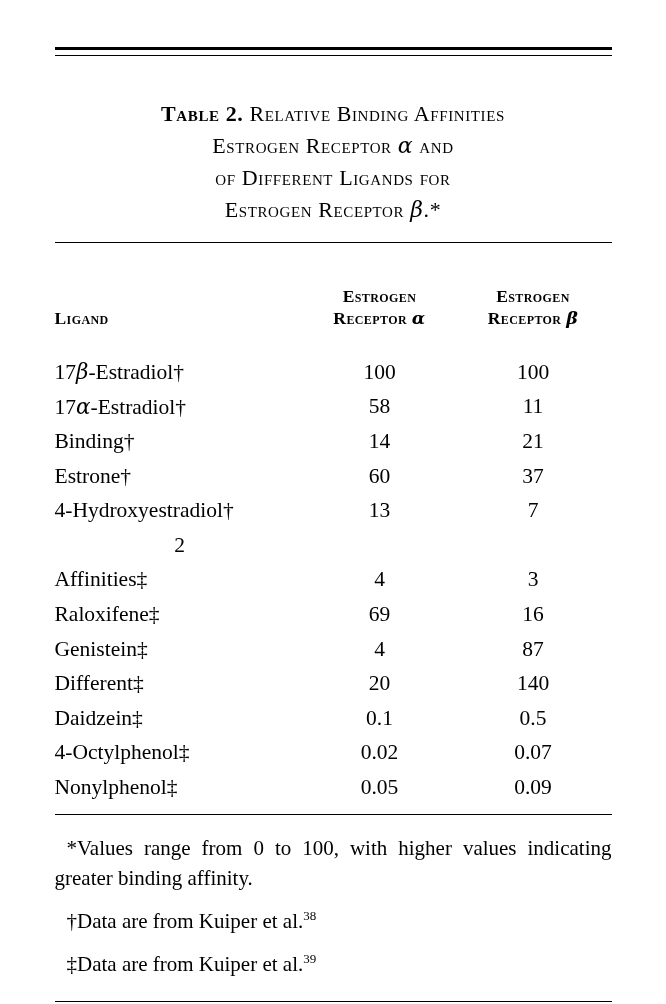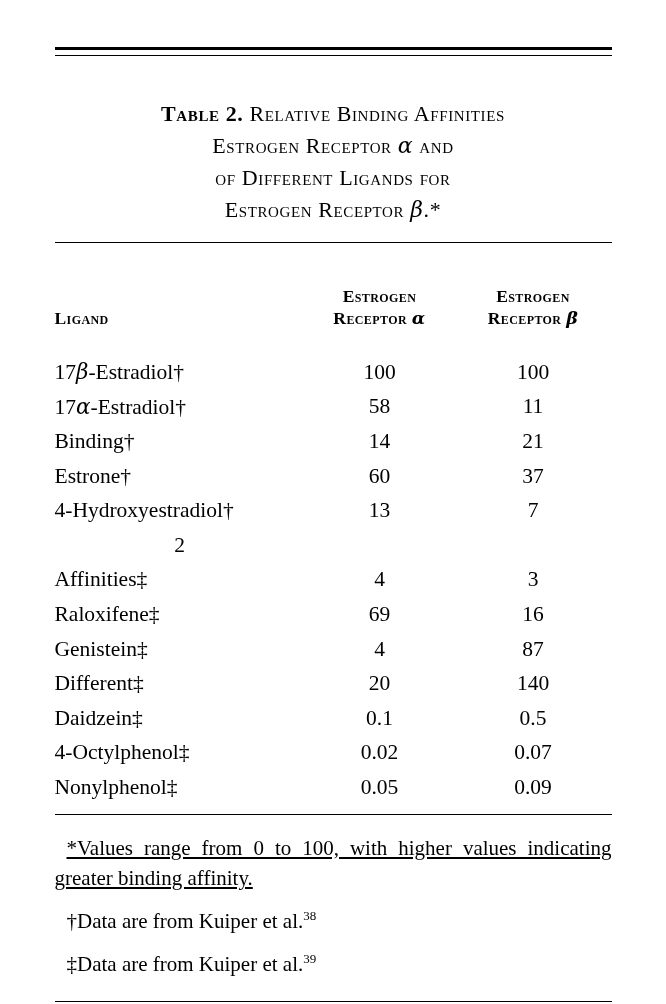--- a/index.html
+++ b/index.html
@@ -66,21 +66,21 @@
 
   .tb-rule { margin-top: 9px; }
 
   .footnotes { margin-top: 18px; }
   .fn {
     font-size: 21px;
     line-height: 30px;
     text-indent: 12px;
     margin: 0;
   }
-  .fn-justify { text-align: justify; text-decoration: underline; }
+  .fn-justify { text-align: justify; }
   .fn + .fn { margin-top: 13px; }
   sup {
     font-size: 13px;
     line-height: 0;
     vertical-align: super;
   }
 
   
   .gk {
     font-style: italic;

